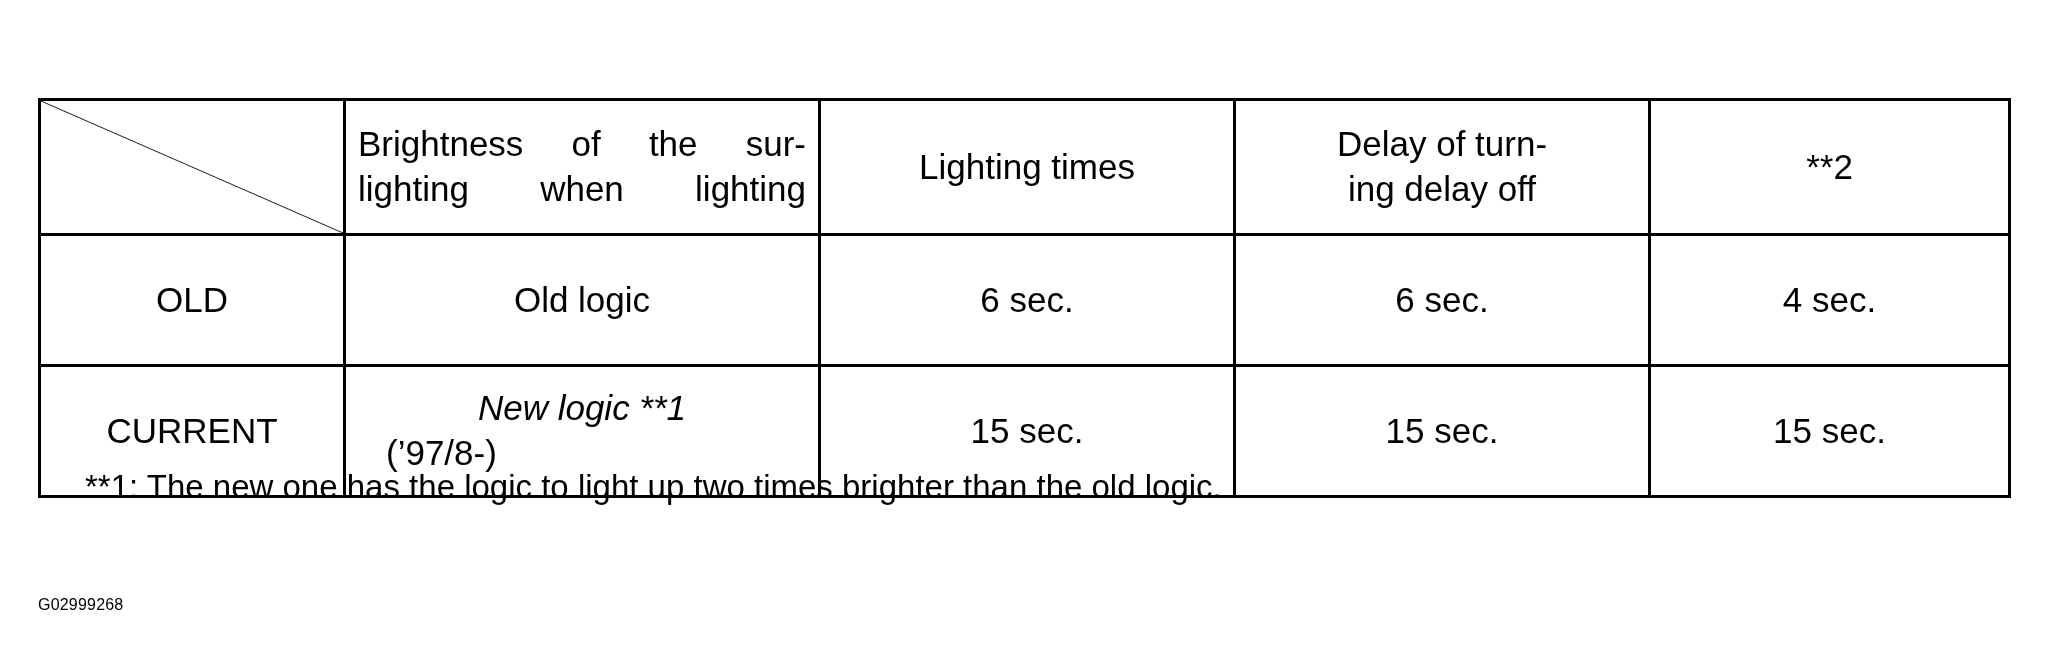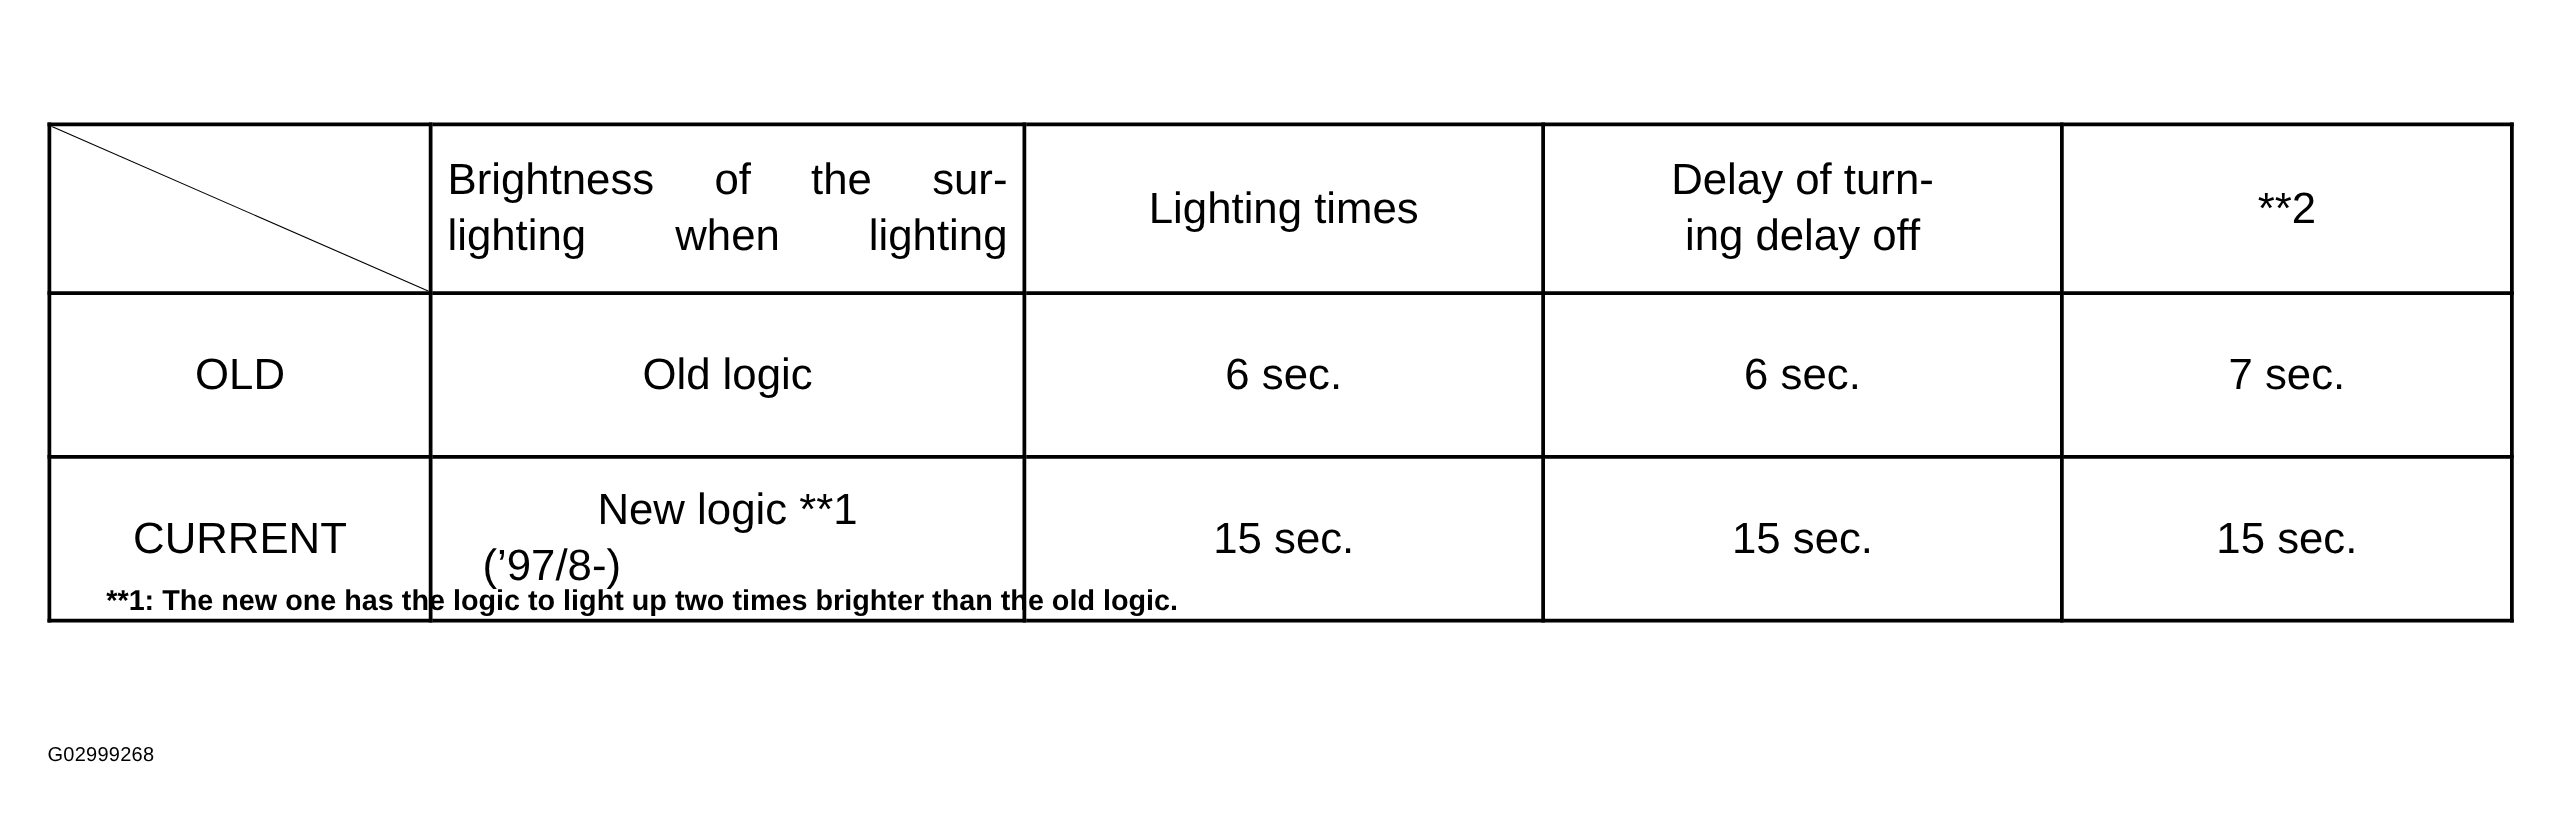--- a/index.html
+++ b/index.html
@@ -69,35 +69,34 @@
   }
   .justify-cell .line-last {
     text-align-last: justify;
   }
   tr.body-row td { height: 116px; }
 
   .stack-cell {
     text-align: center;
     line-height: 1.22;
   }
-  .stack-cell .l1 { display: block; }
+  .stack-cell .l1 { display: block; font-style: italic; }
   .stack-cell .l2 { display: block; text-align: left; padding-left: 28px; }
 
   .footnotes {
     position: absolute;
     left: 85px;
     top: 440px;
     width: 1900px;
   }
   .footnote {
-    font-size: 23px;
+    font-size: 33px;
     line-height: 1.30;
     margin-bottom: 10px;
     white-space: nowrap;
-    font-weight: bold;
   }
   .figcode {
     position: absolute;
     left: 38px;
     top: 570px;
     font-size: 16px;
     letter-spacing: 0.2px;
   }
 </style>
 </head>
@@ -130,21 +129,21 @@
           <div>ing delay off</div>
         </td>
         <td>**2</td>
       </tr>
 
       <tr class="body-row">
         <td>OLD</td>
         <td>Old logic</td>
         <td>6 sec.</td>
         <td>6 sec.</td>
-        <td>7 sec.</td>
+        <td>4 sec.</td>
       </tr>
 
       <tr class="body-row">
         <td>CURRENT</td>
         <td class="stack-cell">
           <span class="l1">New logic **1</span>
           <span class="l2">(’97/8-)</span>
         </td>
         <td>15 sec.</td>
         <td>15 sec.</td>

